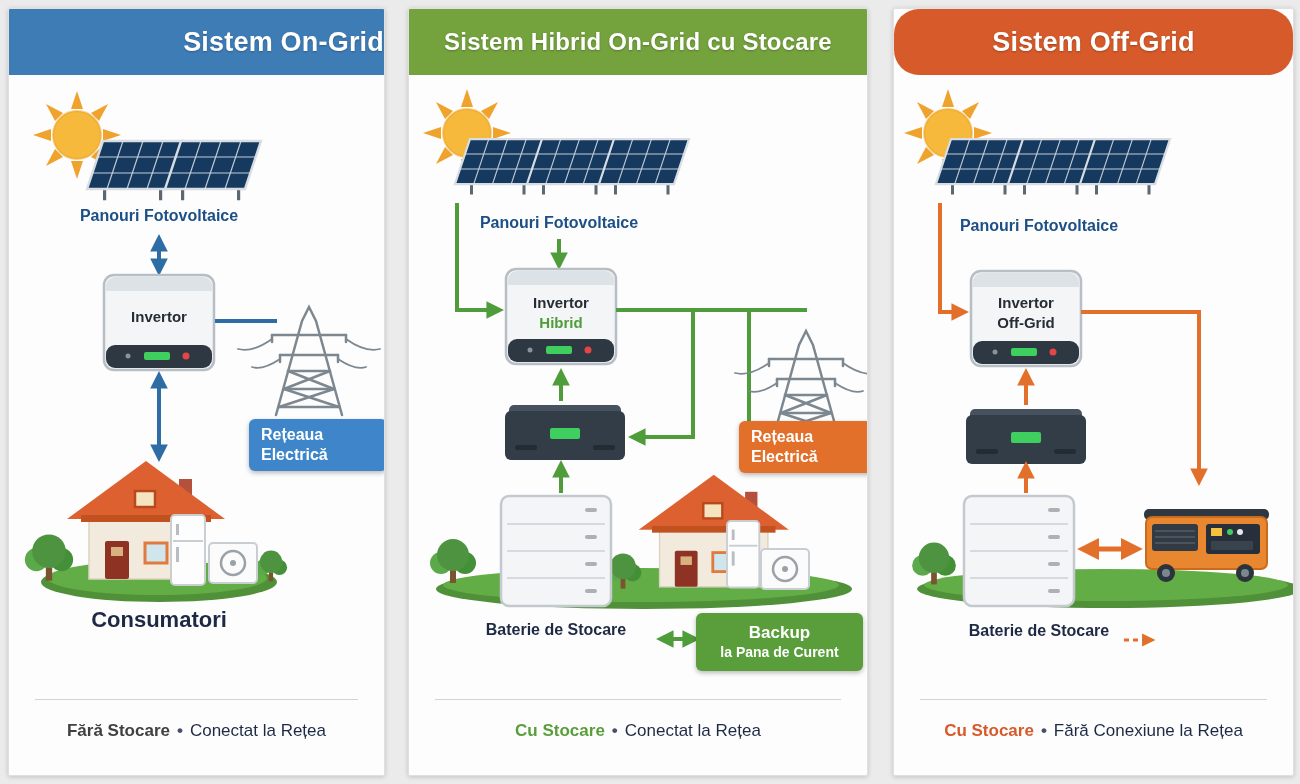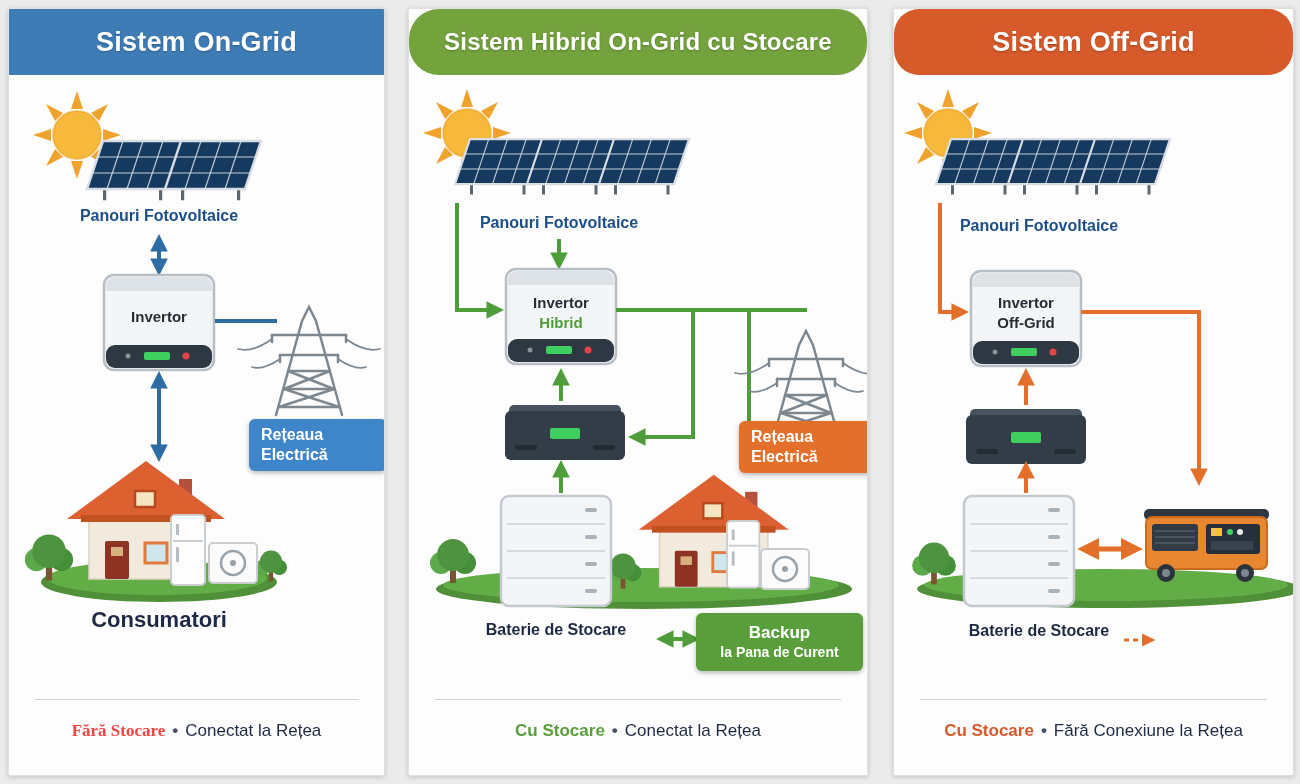--- a/index.html
+++ b/index.html
@@ -7,22 +7,22 @@
 
   .card { position:absolute; top:8px; height:766px; background:#fdfdfd; border:1px solid #e0e0e0;
           box-shadow:0 1px 5px rgba(0,0,0,.18); border-radius:2px; overflow:hidden; }
   #card1 { left:8px;   width:375px; }
   #card2 { left:408px; width:458px; }
   #card3 { left:893px; width:399px; }
 
   .card-header { position:absolute; left:0; right:0; top:0; height:66px; display:flex;
                  align-items:center; justify-content:center; color:#ffffff; font-weight:bold;
                  letter-spacing:.2px; text-shadow:0 1px 2px rgba(0,0,0,.25); }
-  #card1 .card-header { background:#3e7cb6; font-size:27px; }
-  #card2 .card-header { background:#74a23d; font-size:24px;border-radius:30px; }
+  #card1 .card-header { background:#3e7cb6; font-size:27px;justify-content:flex-end; }
+  #card2 .card-header { background:#74a23d; font-size:24px; }
   #card3 .card-header { background:#d65a2a; font-size:27px;border-radius:25px; }
 
   .illu { position:absolute; left:0; top:0; }
 
   .lbl { position:absolute; text-align:center; font-weight:bold; }
   .panels-lbl { color:#1c4f86; font-size:16px; }
   .inv-lbl { color:#272d35; font-size:15px; line-height:1.3; }
   .inv-line2-green { color:#4f9d3a; }
   .batt-lbl { color:#1e2a44; font-size:16px; }
   .consumers-lbl { color:#1e2a44; font-size:22px; }
@@ -49,21 +49,21 @@
   .c3-panels { left:25px;  top:208px; width:240px; }
   .c3-inv    { left:77px;  top:284px; width:110px; }
   .c3-batt   { left:25px;  top:613px; width:240px; }
   .c3-gen-badge { left:261px; top:604px; width:120px; height:58px; background:#e2702a; }
   .c3-gen-badge .l1 { font-size:16px; }
   .c3-gen-badge .l2 { font-size:14px; }
 
   .divider { position:absolute; left:26px; right:26px; top:690px; height:1px; background:#d3d3d3; }
   .footer  { position:absolute; left:0; right:0; top:712px; text-align:center; font-size:17px; color:#1e2a44; }
   .footer .hl { font-weight:bold; }
-  #card1 .hl { color:#ef4444;font-family:Liberation Serif, serif; }
+  #card1 .hl { color:#404040; }
   #card2 .hl { color:#5a9e3c; }
   #card3 .hl { color:#d65a2a; }
   .footer .sep { margin:0 7px; color:#46506b; font-weight:bold; }
 </style>
 </head>
 <body>
 
 <svg width="0" height="0" style="position:absolute" aria-hidden="true">
   <defs>
     <g id="sym-sun">

